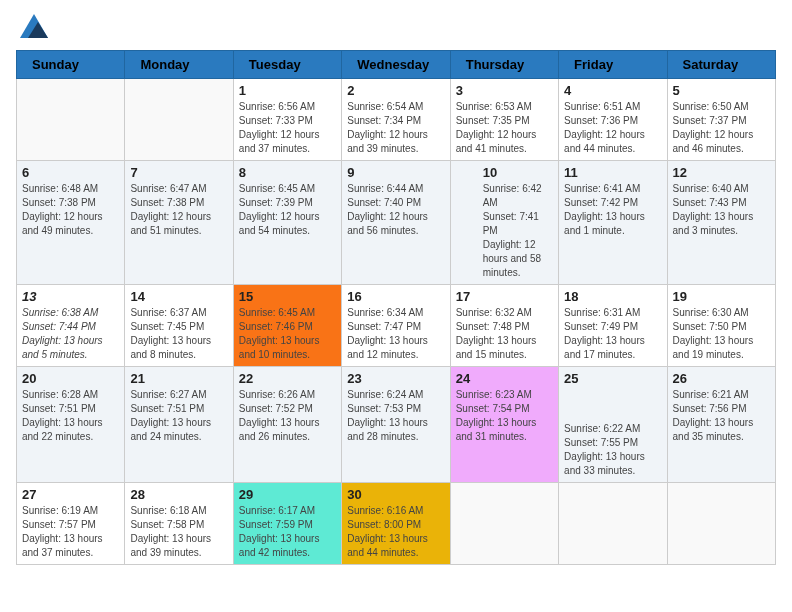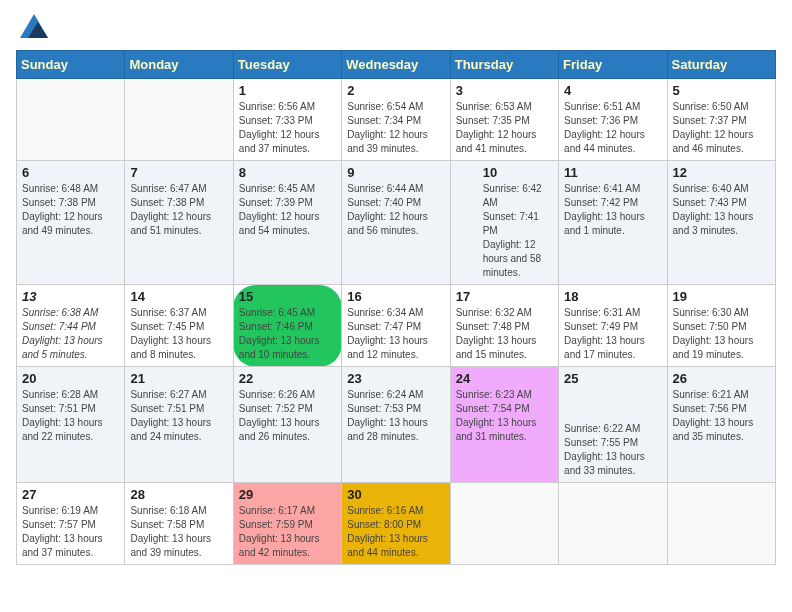--- a/index.html
+++ b/index.html
@@ -48,24 +48,24 @@
       font-size: 14px;
       color: #444;
     }
     .calendar {
       width: 100%;
       border-collapse: collapse;
       border: 1px solid #ccc;
     }
     .calendar th {
       background: #2a7abf;
-      color: #fef9c3;
+      color: #000000;
       font-size: 13px;
       font-weight: bold;
-      padding: 6px 4px;
+      padding: 6px 15px;
       text-align: left;
       border: 1px solid #2066a0;
     }
     .calendar td {
       vertical-align: top;
       border: 1px solid #ccc;
       padding: 4px 5px;
       font-size: 10.5px;
       color: #333;
       width: calc(100%/7);
@@ -207,21 +207,21 @@
           <div class="day-info" style="white-space: pre-line;">Sunrise: 6:38 AM
 Sunset: 7:44 PM
 Daylight: 13 hours and 5 minutes.</div>
         </td>
         <td style="background: rgb(255, 255, 255);">
           <span class="day-number">14</span>
           <div class="day-info" style="white-space: pre-line;">Sunrise: 6:37 AM
 Sunset: 7:45 PM
 Daylight: 13 hours and 8 minutes.</div>
         </td>
-        <td style="background: #22c55e; border-radius: 23px;">
+        <td style="background: #f97316;">
           <span class="day-number">15</span>
           <div class="day-info" style="white-space: pre-line;">Sunrise: 6:45 AM
 Sunset: 7:46 PM
 Daylight: 13 hours and 10 minutes.</div>
         </td>
         <td style="background: rgb(255, 255, 255);">
           <span class="day-number">16</span>
           <div class="day-info" style="white-space: pre-line;">Sunrise: 6:34 AM
 Sunset: 7:47 PM
 Daylight: 13 hours and 12 minutes.</div>
@@ -295,21 +295,21 @@
           <div class="day-info" style="white-space: pre-line;">Sunrise: 6:19 AM
 Sunset: 7:57 PM
 Daylight: 13 hours and 37 minutes.</div>
         </td>
         <td style="background: rgb(255, 255, 255);">
           <span class="day-number">28</span>
           <div class="day-info" style="white-space: pre-line;">Sunrise: 6:18 AM
 Sunset: 7:58 PM
 Daylight: 13 hours and 39 minutes.</div>
         </td>
-        <td style="background: #fca5a5;">
+        <td style="background: #5eead4;">
           <span class="day-number">29</span>
           <div class="day-info" style="white-space: pre-line;">Sunrise: 6:17 AM
 Sunset: 7:59 PM
 Daylight: 13 hours and 42 minutes.</div>
         </td>
         <td style="background: #eab308;">
           <span class="day-number">30</span>
           <div class="day-info" style="white-space: pre-line;">Sunrise: 6:16 AM
 Sunset: 8:00 PM
 Daylight: 13 hours and 44 minutes.</div>

